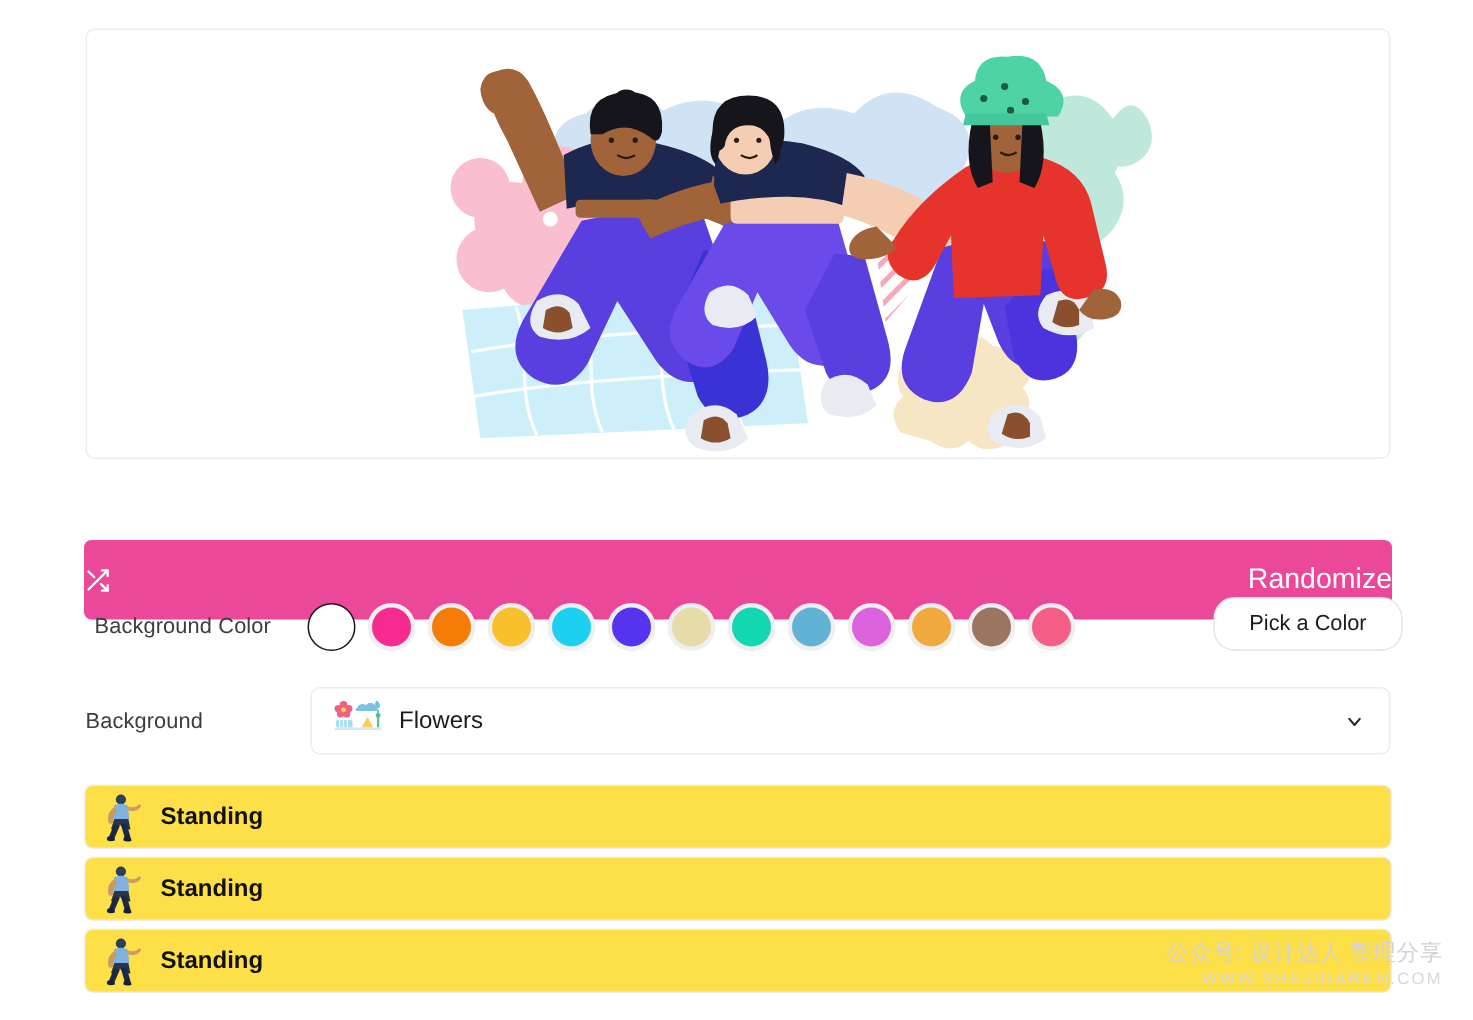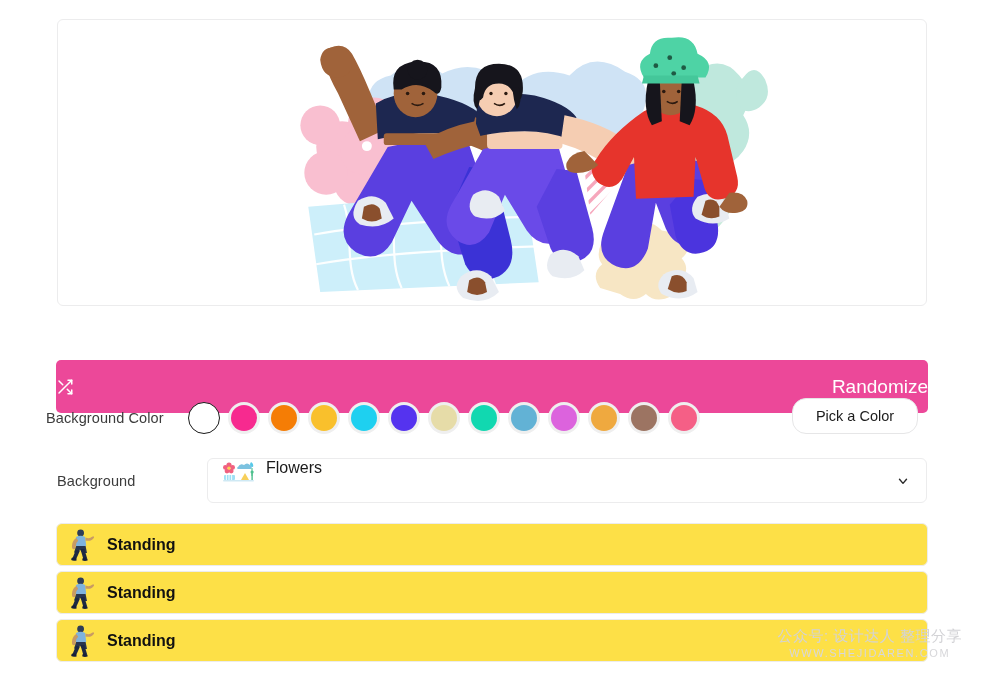--- a/index.html
+++ b/index.html
@@ -57,21 +57,21 @@
     gap: 14px;
     cursor: pointer;
     padding: 0;
     margin-top: 36px;
   }
   .shuffle-icon { display: inline-flex; align-items: center; }
 
   
   .bgcolor-row {
     position: absolute;
-    left: 46px;
+    left: 63px;
     top: 398px;
     width: 872px;
     height: 40px;
     display: flex;
     align-items: center;
   }
   .row-label {
     font-size: 14.5px;
     color: #3c3c3c;
     letter-spacing: 0.1px;
@@ -129,22 +129,22 @@
   }
   .background-row .row-label { width: 150px; }
   .select-box {
     position: relative;
     width: 720px;
     height: 45px;
     background: #ffffff;
     border: 1px solid #ececed;
     border-radius: 6px;
     display: flex;
-    align-items: flex-start;
-    padding: 0 14px;
+    align-items: flex-end;
+    padding: 12px 14px;
     cursor: pointer;
   }
   .select-thumb {
     width: 34px;
     height: 26px;
     margin-right: 10px;
     flex: 0 0 auto;
   }
   .select-value {
     font-size: 16px;
@@ -187,21 +187,21 @@
     font-size: 16px;
     font-weight: bold;
     color: #111111;
   }
 
   
   .watermark {
     position: absolute;
     right: 20px;
     bottom: 20px;
-    text-align: center;
+    text-align: right;
     pointer-events: none;
     user-select: none;
   }
   .wm-top {
     font-size: 15px;
     color: #d3d3d6;
     letter-spacing: 0.5px;
     line-height: 1.25;
     white-space: nowrap;
   }

